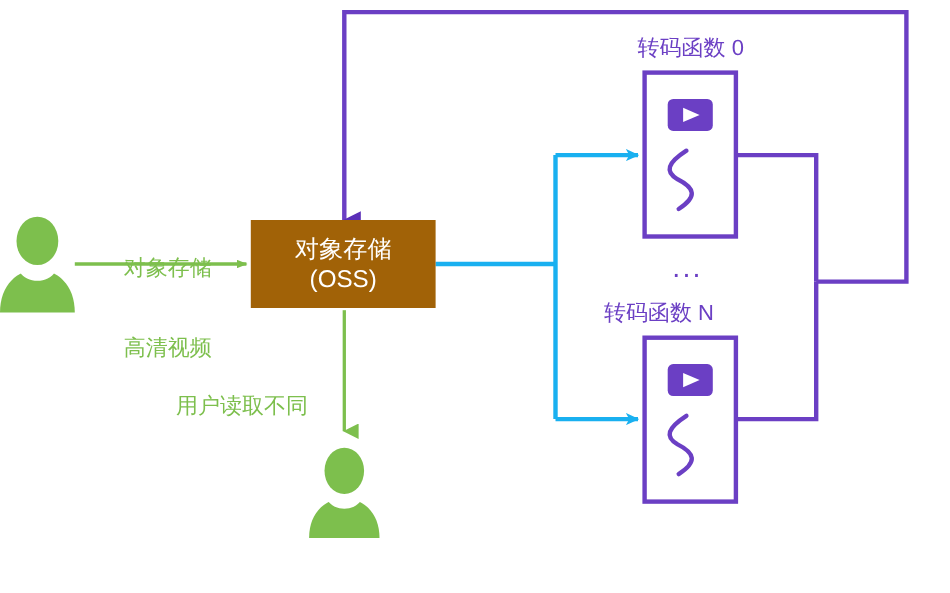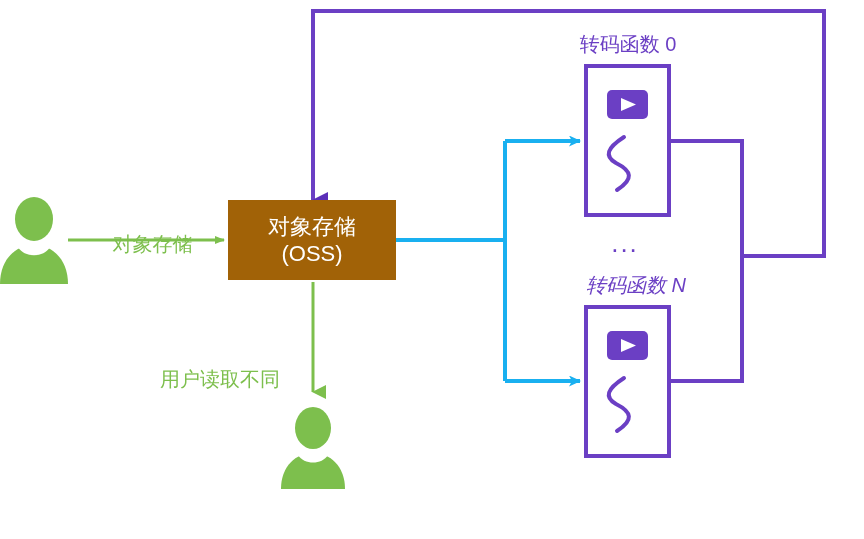--- a/index.html
+++ b/index.html
@@ -144,30 +144,31 @@
     </g>
   </svg>
 
   <div class="oss-box" style="left:228px; top:200px; width:168px; height:80px;">
     <span class="oss-line">对象存储</span>
     <span class="oss-line">(OSS)</span>
   </div>
 
   <div class="txt green-label" style="left:85px; top:183px; width:135px;">
     <div>对象存储</div>
+    <div>高清视频</div>
   </div>
 
-  <div class="txt green-label" style="left:140px; top:318px; width:160px;">
+  <div class="txt green-label" style="left:140px; top:308px; width:160px;">
     <div>用户读取不同</div>
   </div>
 
   <div class="txt purple-label" style="left:548px; top:32px; width:160px;">转码函数 0</div>
 
   <div class="txt ellipsis-label" style="left:585px; top:228px; width:80px;">...</div>
 
-  <div class="txt purple-label" style="left:556px; top:273px; width:160px;font-style:italic;">转码函数 N</div>
+  <div class="txt purple-label" style="left:519px; top:273px; width:160px;">转码函数 N</div>
 
   <div class="txt purple-caption" style="left:424px; top:484px; width:440px;">
     
     
   </div>
 
 </div>
 
 </body></html>

